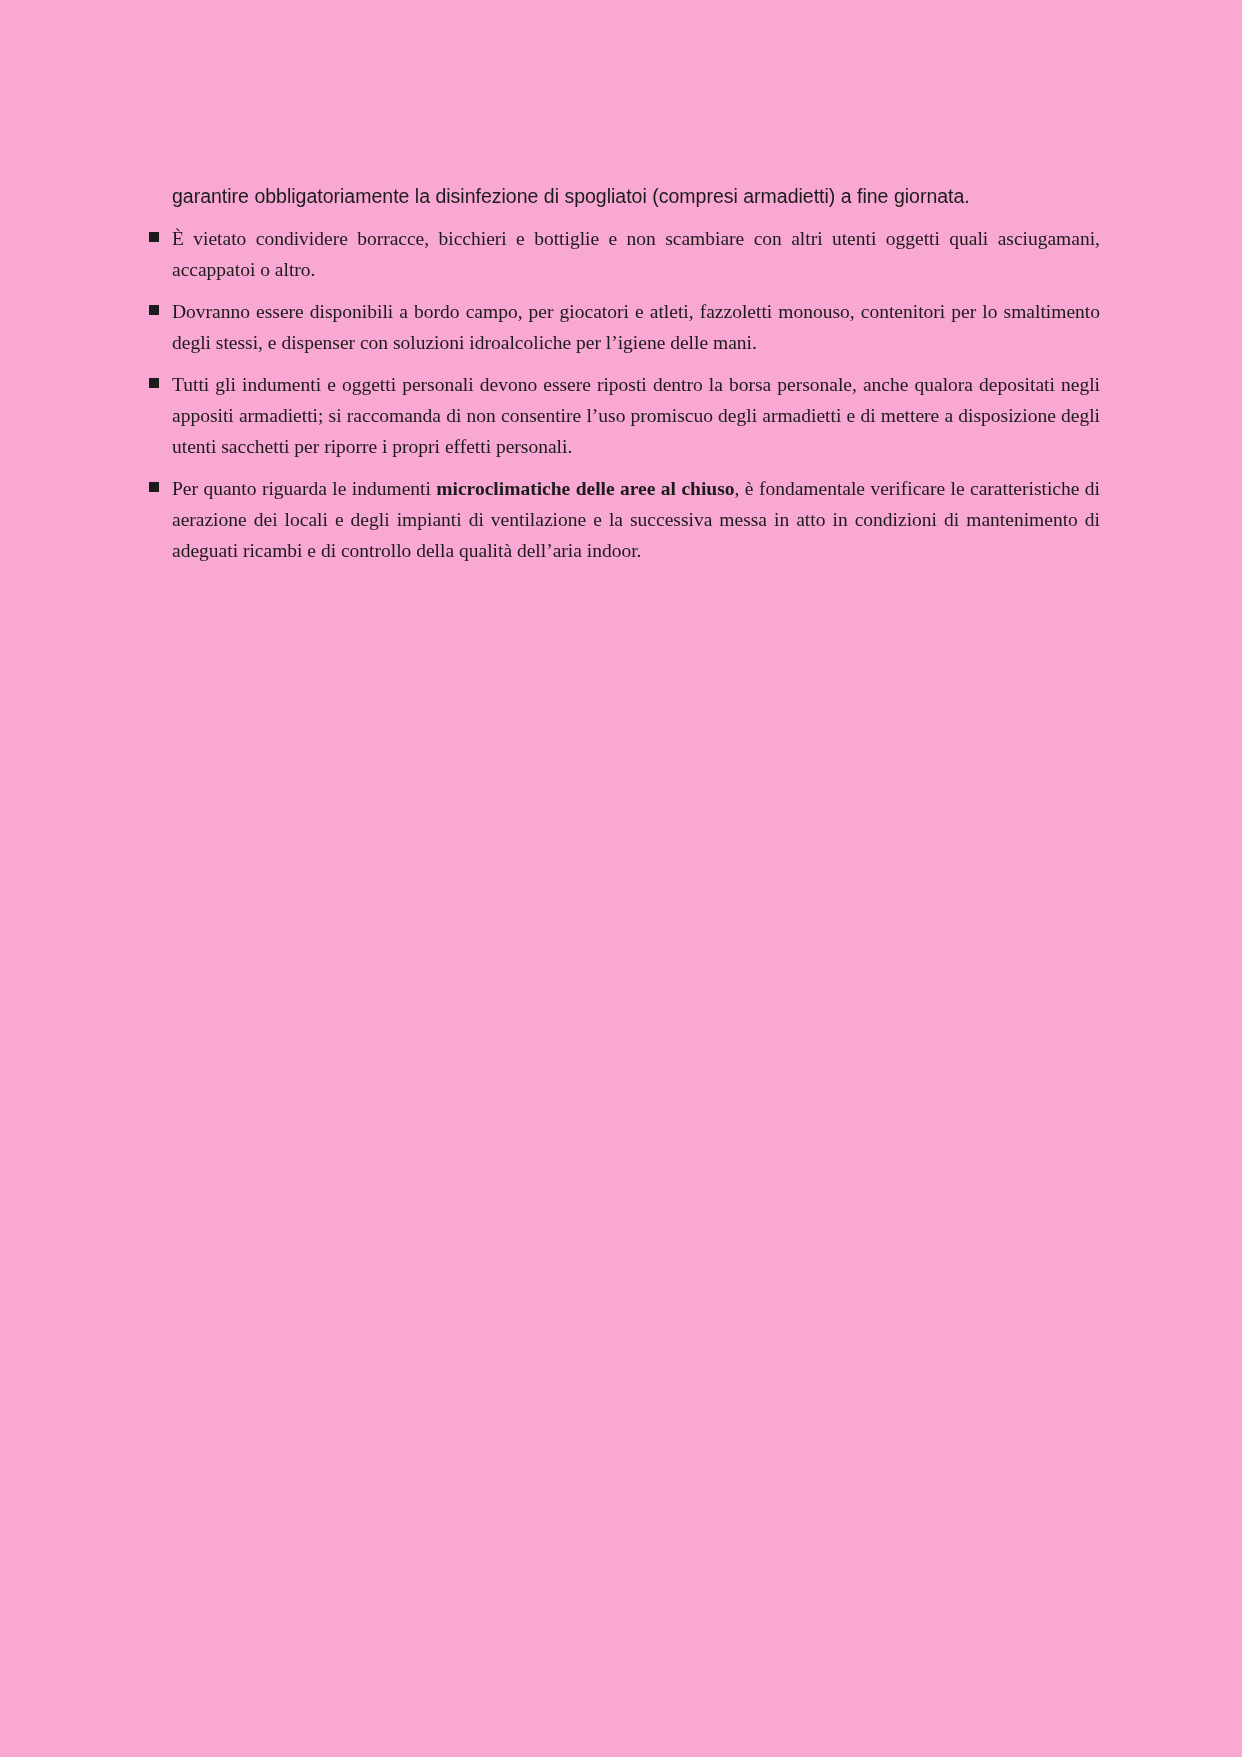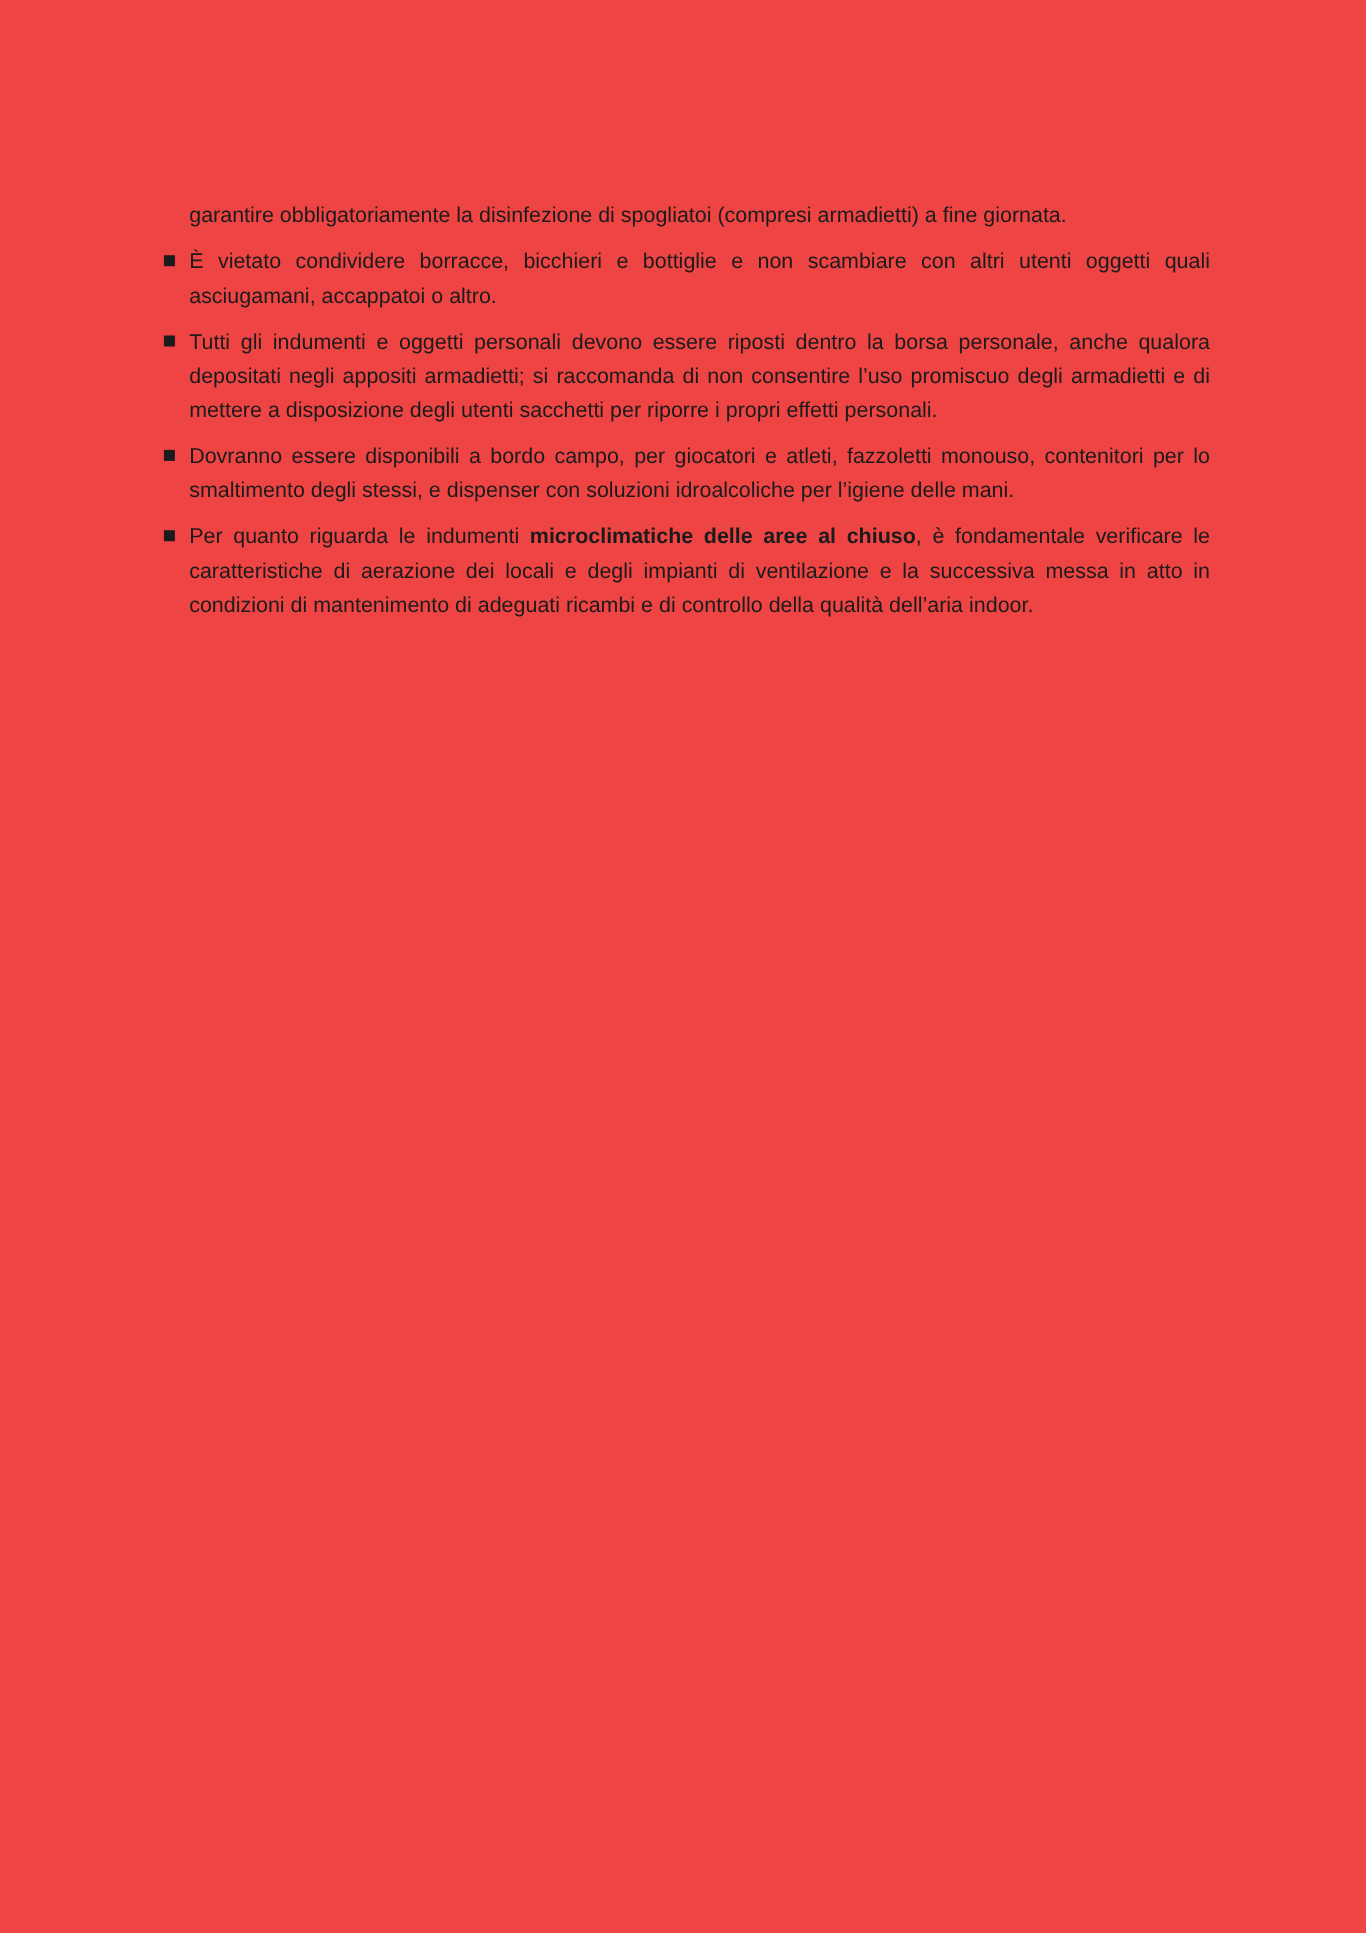--- a/index.html
+++ b/index.html
@@ -9,21 +9,21 @@
   }
   body {
     width: 1242px;
     height: 1757px;
     font-family: "Liberation Sans", sans-serif;
   }
   .page {
     position: relative;
     width: 1242px;
     height: 1757px;
-    background: #ef4444;
+    background: #f9a8d4;
     overflow: hidden;
   }
   .content {
     position: absolute;
     top: 181px;
     left: 172px;
     width: 928px;
     color: #1b1b1b;
     font-size: 19.5px;
     line-height: 31px;
@@ -35,20 +35,21 @@
   }
   .bullet-item {
     position: relative;
     margin: 0 0 11px 0;
   }
   .bullet-item:last-child {
     margin-bottom: 0;
   }
   .bullet-item .para {
     margin: 0;
+    font-family: Liberation Serif, serif;
   }
   .bullet-marker {
     position: absolute;
     left: -23px;
     top: 9px;
     width: 10px;
     height: 10px;
     background: #1b1b1b;
     display: inline-block;
   }
@@ -62,25 +63,25 @@
 <div class="page">
   <div class="content">
     <p class="para">garantire obbligatoriamente la disinfezione di spogliatoi (compresi armadietti) a fine giornata.</p>
     <div id="bullet-list">
         <div class="bullet-item">
           <span class="bullet-marker"></span>
           <p class="para"><span>È vietato condividere borracce, bicchieri e bottiglie e non scambiare con altri utenti oggetti quali asciugamani, accappatoi o altro.</span></p>
         </div>
         <div class="bullet-item">
           <span class="bullet-marker"></span>
-          <p class="para"><span>Tutti gli indumenti e oggetti personali devono essere riposti dentro la borsa personale, anche qualora depositati negli appositi armadietti; si raccomanda di non consentire l’uso promiscuo degli armadietti e di mettere a disposizione degli utenti sacchetti per riporre i propri effetti personali.</span></p>
+          <p class="para"><span>Dovranno essere disponibili a bordo campo, per giocatori e atleti, fazzoletti monouso, contenitori per lo smaltimento degli stessi, e dispenser con soluzioni idroalcoliche per l’igiene delle mani.</span></p>
         </div>
         <div class="bullet-item">
           <span class="bullet-marker"></span>
-          <p class="para"><span>Dovranno essere disponibili a bordo campo, per giocatori e atleti, fazzoletti monouso, contenitori per lo smaltimento degli stessi, e dispenser con soluzioni idroalcoliche per l’igiene delle mani.</span></p>
+          <p class="para"><span>Tutti gli indumenti e oggetti personali devono essere riposti dentro la borsa personale, anche qualora depositati negli appositi armadietti; si raccomanda di non consentire l’uso promiscuo degli armadietti e di mettere a disposizione degli utenti sacchetti per riporre i propri effetti personali.</span></p>
         </div>
         <div class="bullet-item">
           <span class="bullet-marker"></span>
           <p class="para"><span>Per quanto riguarda le indumenti </span><strong>microclimatiche delle aree al chiuso</strong><span>, è fondamentale verificare le caratteristiche di aerazione dei locali e degli impianti di ventilazione e la successiva messa in atto in condizioni di mantenimento di adeguati ricambi e di controllo della qualità dell’aria indoor.</span></p>
         </div>
       </div>
   </div>
 </div>
 
 </body></html>

